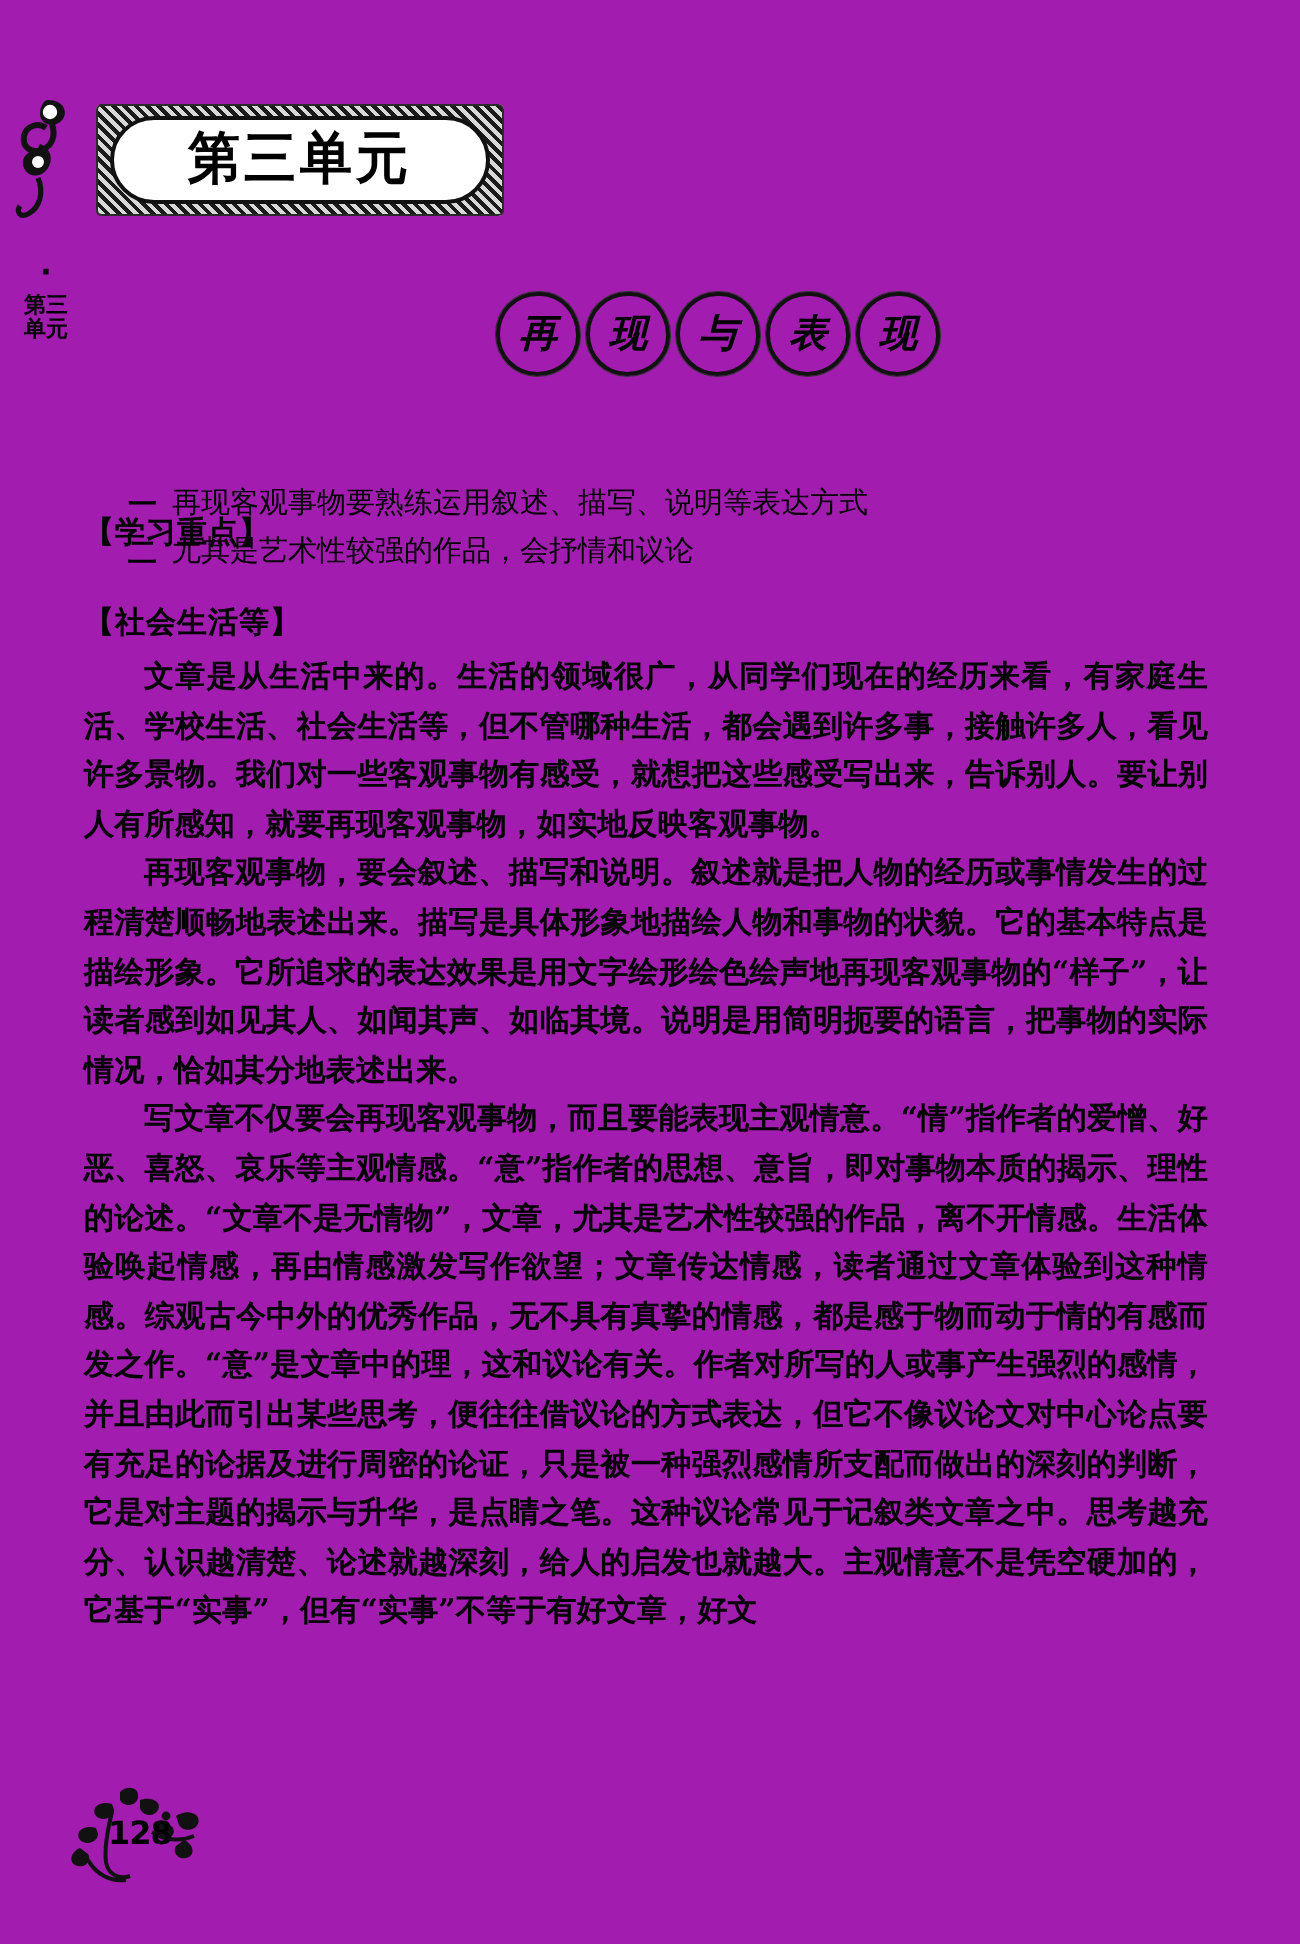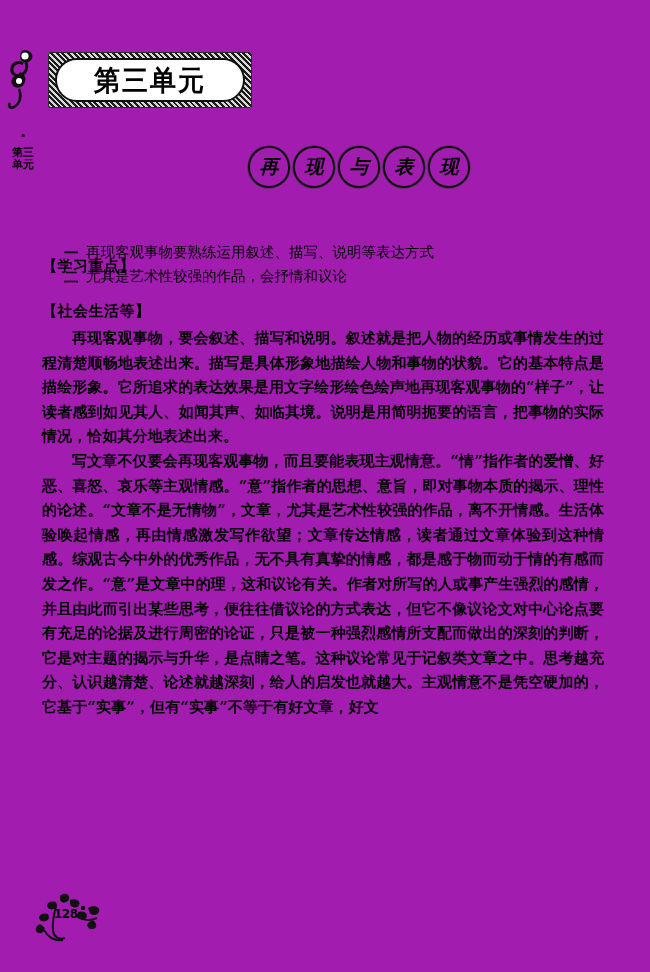--- a/index.html
+++ b/index.html
@@ -181,21 +181,21 @@
     position: absolute;
     left: 26px;
     bottom: 28px;
     width: 150px;
     height: 54px;
   }
   .page-number {
     position: absolute;
     left: 28px;
     top: 17px;
-    font-size: 12px;
+    font-size: 16px;
     font-weight: bold;
     font-family: "DejaVu Sans", "Liberation Sans", sans-serif;
     letter-spacing: -0.5px;
     color: #000;
     z-index: 3;
   }
   .footer-ornament {
     position: absolute;
     left: 0;
     top: 0;
@@ -245,20 +245,21 @@
     </div>
     <div class="keypoint-item">
       <span class="keypoint-num">二</span>
       <span class="keypoint-text">尤其是艺术性较强的作品，会抒情和议论</span>
     </div>
   </div>
 
   <div class="section-heading" id="sh-guide">【社会生活等】</div>
 
   <div class="body-copy">
+    <p class="body-para">文章是从生活中来的。生活的领域很广，从同学们现在的经历来看，有家庭生活、学校生活、社会生活等，但不管哪种生活，都会遇到许多事，接触许多人，看见许多景物。我们对一些客观事物有感受，就想把这些感受写出来，告诉别人。要让别人有所感知，就要再现客观事物，如实地反映客观事物。</p>
     <p class="body-para">再现客观事物，要会叙述、描写和说明。叙述就是把人物的经历或事情发生的过程清楚顺畅地表述出来。描写是具体形象地描绘人物和事物的状貌。它的基本特点是描绘形象。它所追求的表达效果是用文字绘形绘色绘声地再现客观事物的“样子”，让读者感到如见其人、如闻其声、如临其境。说明是用简明扼要的语言，把事物的实际情况，恰如其分地表述出来。</p>
     <p class="body-para">写文章不仅要会再现客观事物，而且要能表现主观情意。“情”指作者的爱憎、好恶、喜怒、哀乐等主观情感。“意”指作者的思想、意旨，即对事物本质的揭示、理性的论述。“文章不是无情物”，文章，尤其是艺术性较强的作品，离不开情感。生活体验唤起情感，再由情感激发写作欲望；文章传达情感，读者通过文章体验到这种情感。综观古今中外的优秀作品，无不具有真挚的情感，都是感于物而动于情的有感而发之作。“意”是文章中的理，这和议论有关。作者对所写的人或事产生强烈的感情，并且由此而引出某些思考，便往往借议论的方式表达，但它不像议论文对中心论点要有充足的论据及进行周密的论证，只是被一种强烈感情所支配而做出的深刻的判断，它是对主题的揭示与升华，是点睛之笔。这种议论常见于记叙类文章之中。思考越充分、认识越清楚、论述就越深刻，给人的启发也就越大。主观情意不是凭空硬加的，它基于“实事”，但有“实事”不等于有好文章，好文</p>
   </div>
 
   <div class="footer">
     <svg class="footer-ornament" viewBox="0 0 120 54">
       <path d="M34 6 C38 2 44 4 43 9 C42 13 36 14 34 10" fill="#111"></path>
       <path d="M44 10 C50 8 55 11 53 15 C51 19 45 18 44 14" fill="#111"></path>
       <path d="M30 12 C24 10 19 14 22 18 C25 21 31 19 31 15" fill="#111"></path>
       <path d="M30 16 C28 24 26 33 27 41 C28 47 33 50 39 48" fill="none" stroke="#111" stroke-width="2"></path>

